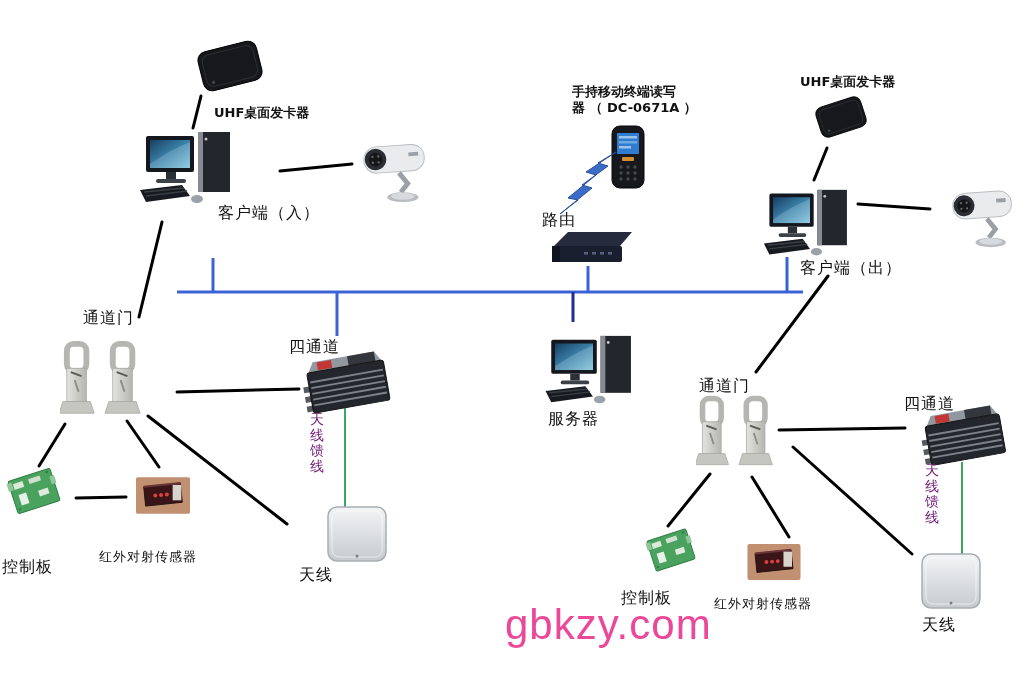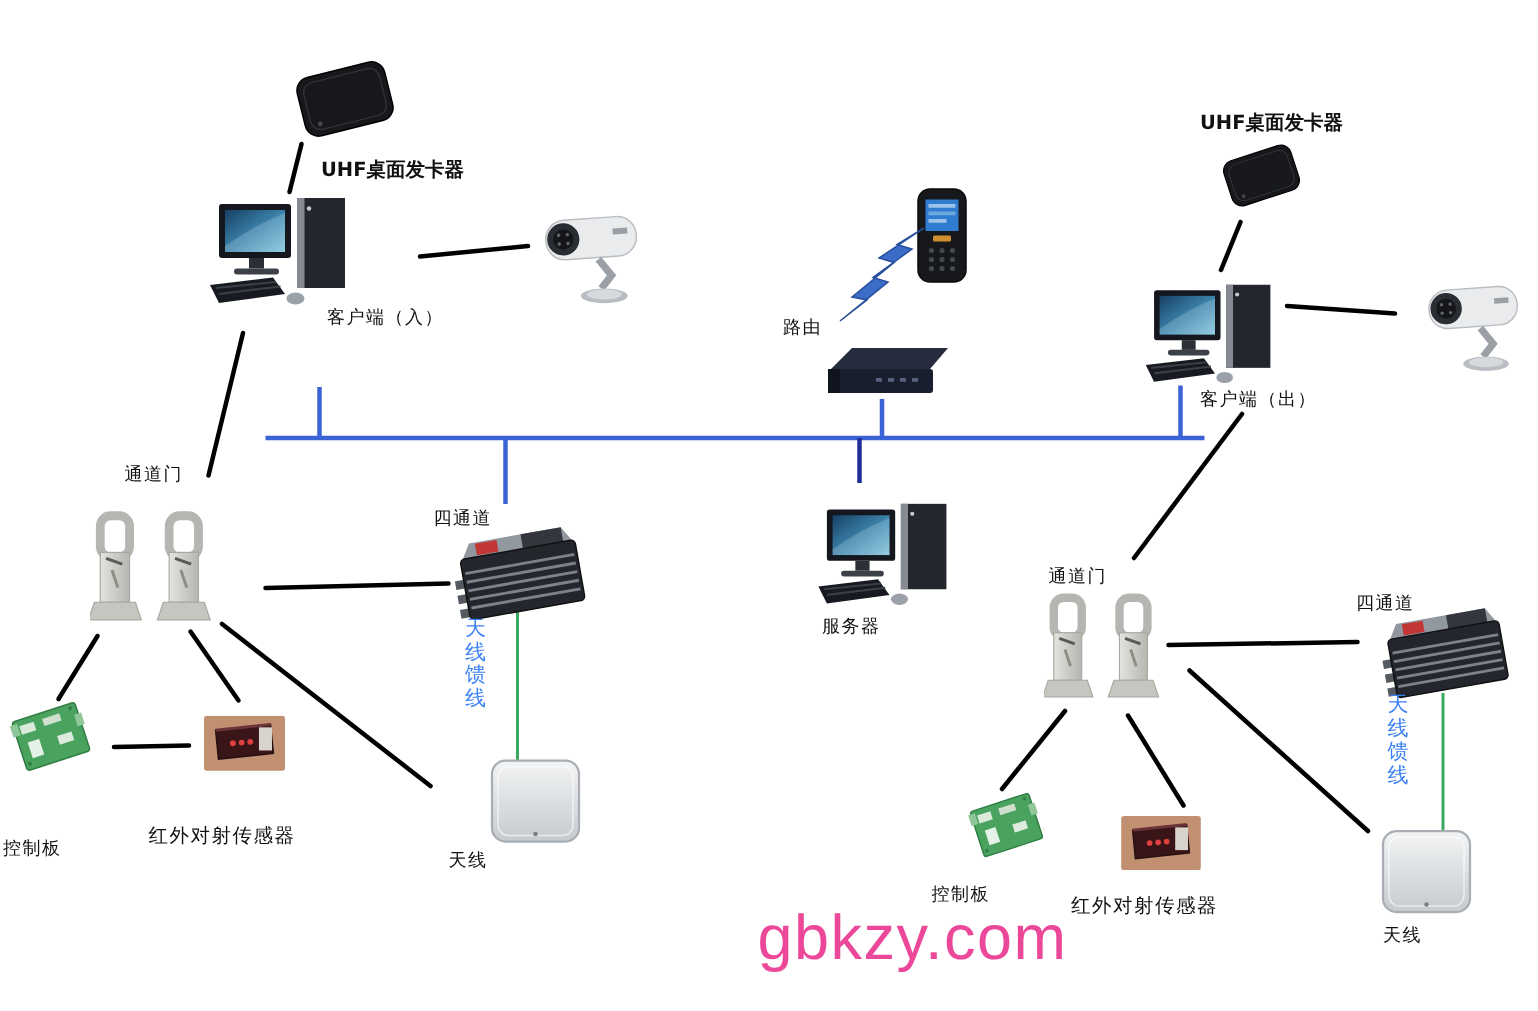--- a/index.html
+++ b/index.html
@@ -1,20 +1,20 @@
 <!DOCTYPE html>
 <html><head>
 <meta charset="utf-8">
 <style>
   html,body{margin:0;padding:0;}
   body{font-family:"DejaVu Sans",sans-serif;background:#ffffff;}
   #canvas{position:relative;width:1025px;height:674px;background:#ffffff;overflow:hidden;}
-  .lbl{position:absolute;color:#111;font-size:12px;letter-spacing:1px;white-space:nowrap;z-index:3;}
+  .lbl{position:absolute;color:#111;font-size:16px;letter-spacing:1px;white-space:nowrap;z-index:3;}
   .lbl.b{font-weight:bold;font-size:13px;letter-spacing:0;}
-  .vlabel{position:absolute;color:#3b82f6;font-size:14px;width:16px;line-height:1.12;word-break:break-all;white-space:normal;z-index:3;letter-spacing:0;}
+  .vlabel{position:absolute;color:#701a75;font-size:14px;width:16px;line-height:1.12;word-break:break-all;white-space:normal;z-index:3;letter-spacing:0;}
   .dev{position:absolute;z-index:2;}
   #lines{position:absolute;left:0;top:0;z-index:1;}
   #watermark{position:absolute;left:505px;top:601px;font-family:"Liberation Sans",sans-serif;font-size:42px;font-weight:400;color:#ec4899;letter-spacing:1px;z-index:4;}
   .two-line{line-height:1.25;}
 </style>
 </head>
 <body>
 
 <div id="canvas">
 
@@ -213,27 +213,31 @@
 
   <svg class="dev" style="left:140px;top:130px" width="100" height="78">
       <use href="#sym-computer"></use>
     </svg>
   <div class="lbl" style="left:218px;top:203px">客户端（入）</div>
 
   <svg class="dev" style="left:358px;top:127px" width="78" height="80">
       <use href="#sym-camera"></use>
     </svg>
 
+  <div class="lbl b two-line" style="left:572px;top:84px">
+    <div>手持移动终端读写</div>
+    <div>器 （ DC-0671A ）</div>
+  </div>
   <svg class="dev" style="left:610px;top:124px" width="36" height="68">
       <use href="#sym-handheld"></use>
     </svg>
   <svg class="dev" style="left:558px;top:150px" width="62" height="66">
       <use href="#sym-lightning"></use>
     </svg>
-  <div class="lbl" style="left:522px;top:210px">路由</div>
+  <div class="lbl" style="left:542px;top:210px">路由</div>
   <svg class="dev" style="left:542px;top:226px" width="92" height="44">
       <use href="#sym-router"></use>
     </svg>
 
   <div class="lbl b" style="left:800px;top:73px">UHF桌面发卡器</div>
   <svg class="dev" style="left:816px;top:93px;transform:rotate(-18deg)" width="50" height="48">
       <use href="#sym-card"></use>
     </svg>
 
   <svg class="dev" style="left:762px;top:188px" width="96" height="72">

